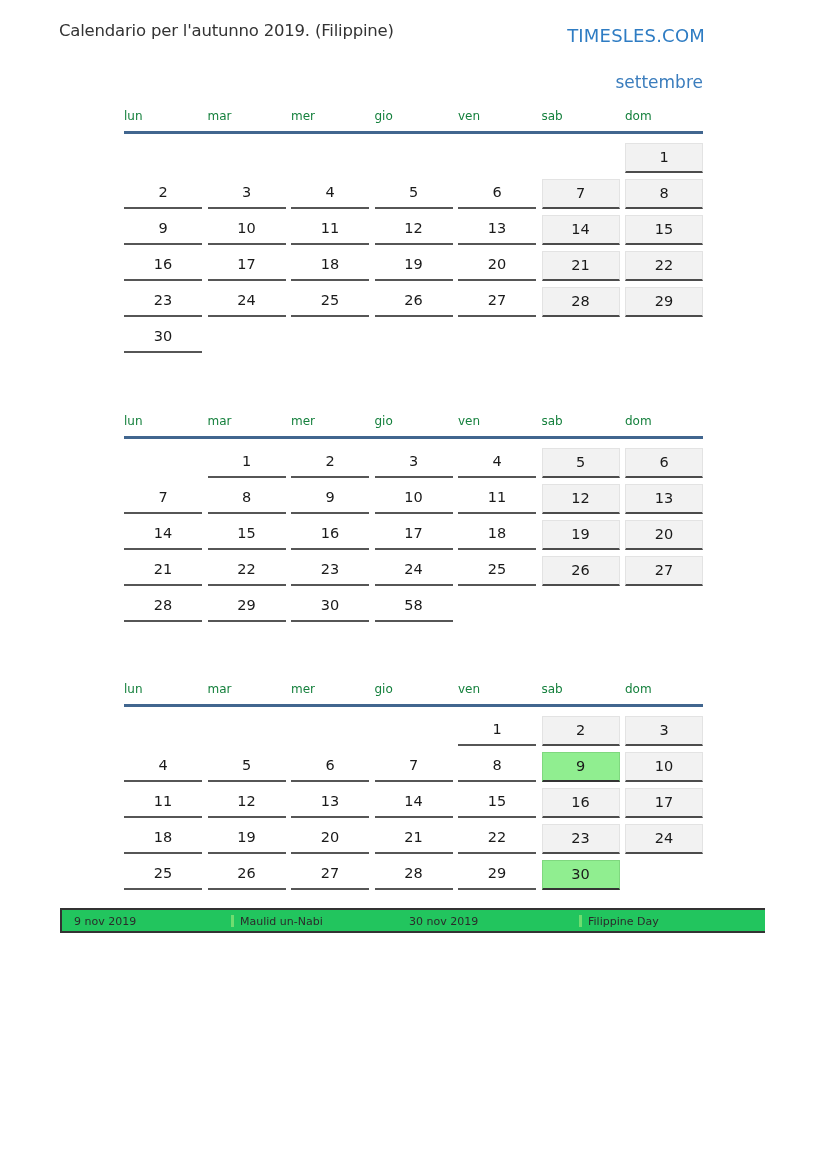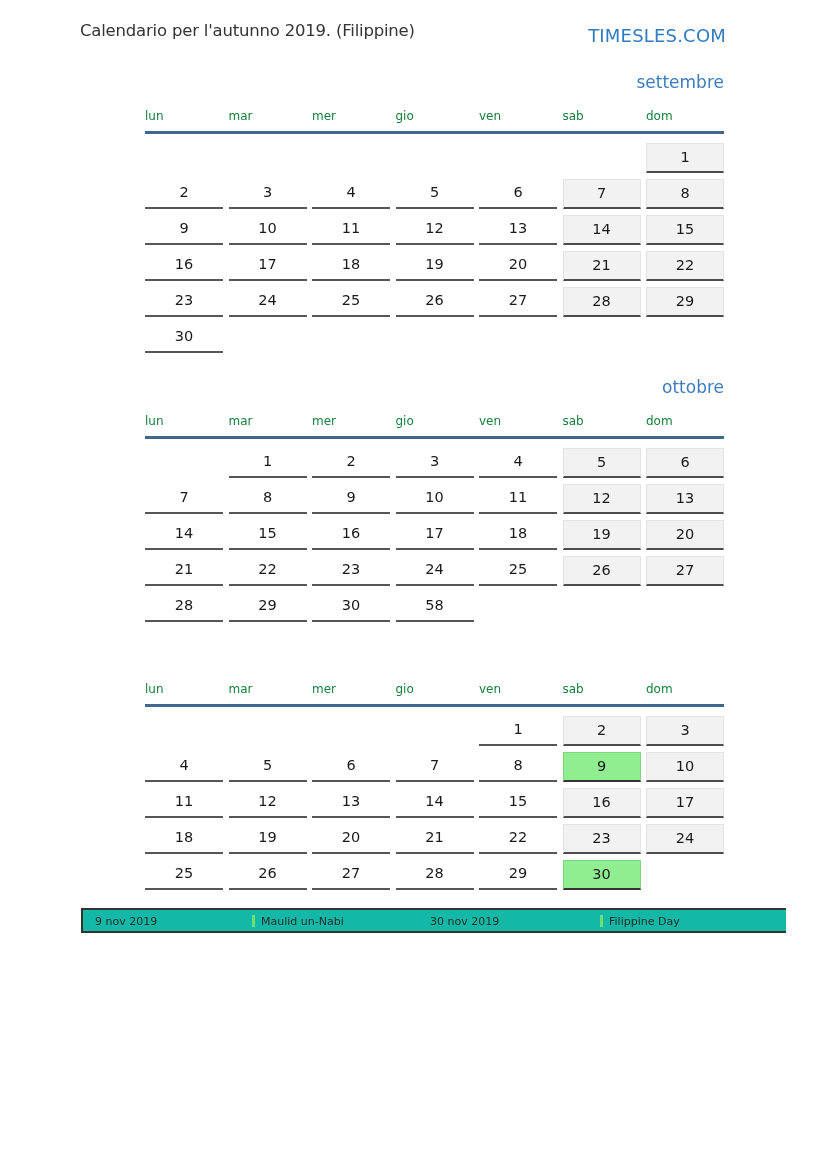--- a/index.html
+++ b/index.html
@@ -2,21 +2,20 @@
 <html><head>
 <meta charset="utf-8">
 <style>
   html,body{margin:0;padding:0;background:#fff;}
   .page{
     position:relative;
     width:765px;height:1169px;
     background:#fff;
     font-family:"DejaVu Sans","Liberation Sans",sans-serif;
     overflow:hidden;
-    margin-left:21px;
   }
   
   .page-title{
     position:absolute;left:59px;top:21px;margin:0;
     font-size:16.5px;font-weight:normal;color:#333;
     letter-spacing:-0.2px;
   }
   .site-link{
     position:absolute;right:60px;top:25px;
     font-size:18px;color:var(--brand-blue,#2e7cc3);
@@ -64,21 +63,21 @@
   .cell.holiday{
     background:var(--holiday-green,#90ee90);
     border-top:1px solid #7fd87f;border-left:1px solid #7fd87f;border-right:1px solid #7fd87f;
     border-bottom:2px solid #343434;
     line-height:26px;
   }
   .cell.empty{border:none;background:transparent;}
   
   .legend{
     position:absolute;left:60px;top:908px;width:708px;height:25px;
-    box-sizing:border-box;border:2px solid #333;background:#14b8a6;
+    box-sizing:border-box;border:2px solid #333;background:#22c55e;
   }
   .legend .l-item{
     position:absolute;top:50%;transform:translateY(-50%);
     font-size:11px;color:#2b2b2b;white-space:nowrap;
   }
   .legend .l-bar{
     position:absolute;top:50%;transform:translateY(-50%);
     width:3px;height:12px;background:var(--legend-green,#70dd70);
   }
   .l-date-1{left:12px;}
@@ -148,21 +147,20 @@
         <div class="cell empty"></div>
         <div class="cell empty"></div>
         <div class="cell empty"></div>
         <div class="cell empty"></div>
         <div class="cell empty"></div>
         <div class="cell empty"></div>
       </div>
   </section>
 
   <section class="month month-oct">
-    <h2 class="month-title">ottobre</h2>
     <div class="weekdays">
         <span>lun</span>
         <span>mar</span>
         <span>mer</span>
         <span>gio</span>
         <span>ven</span>
         <span>sab</span>
         <span>dom</span>
       </div>
     <div class="rule"></div>

